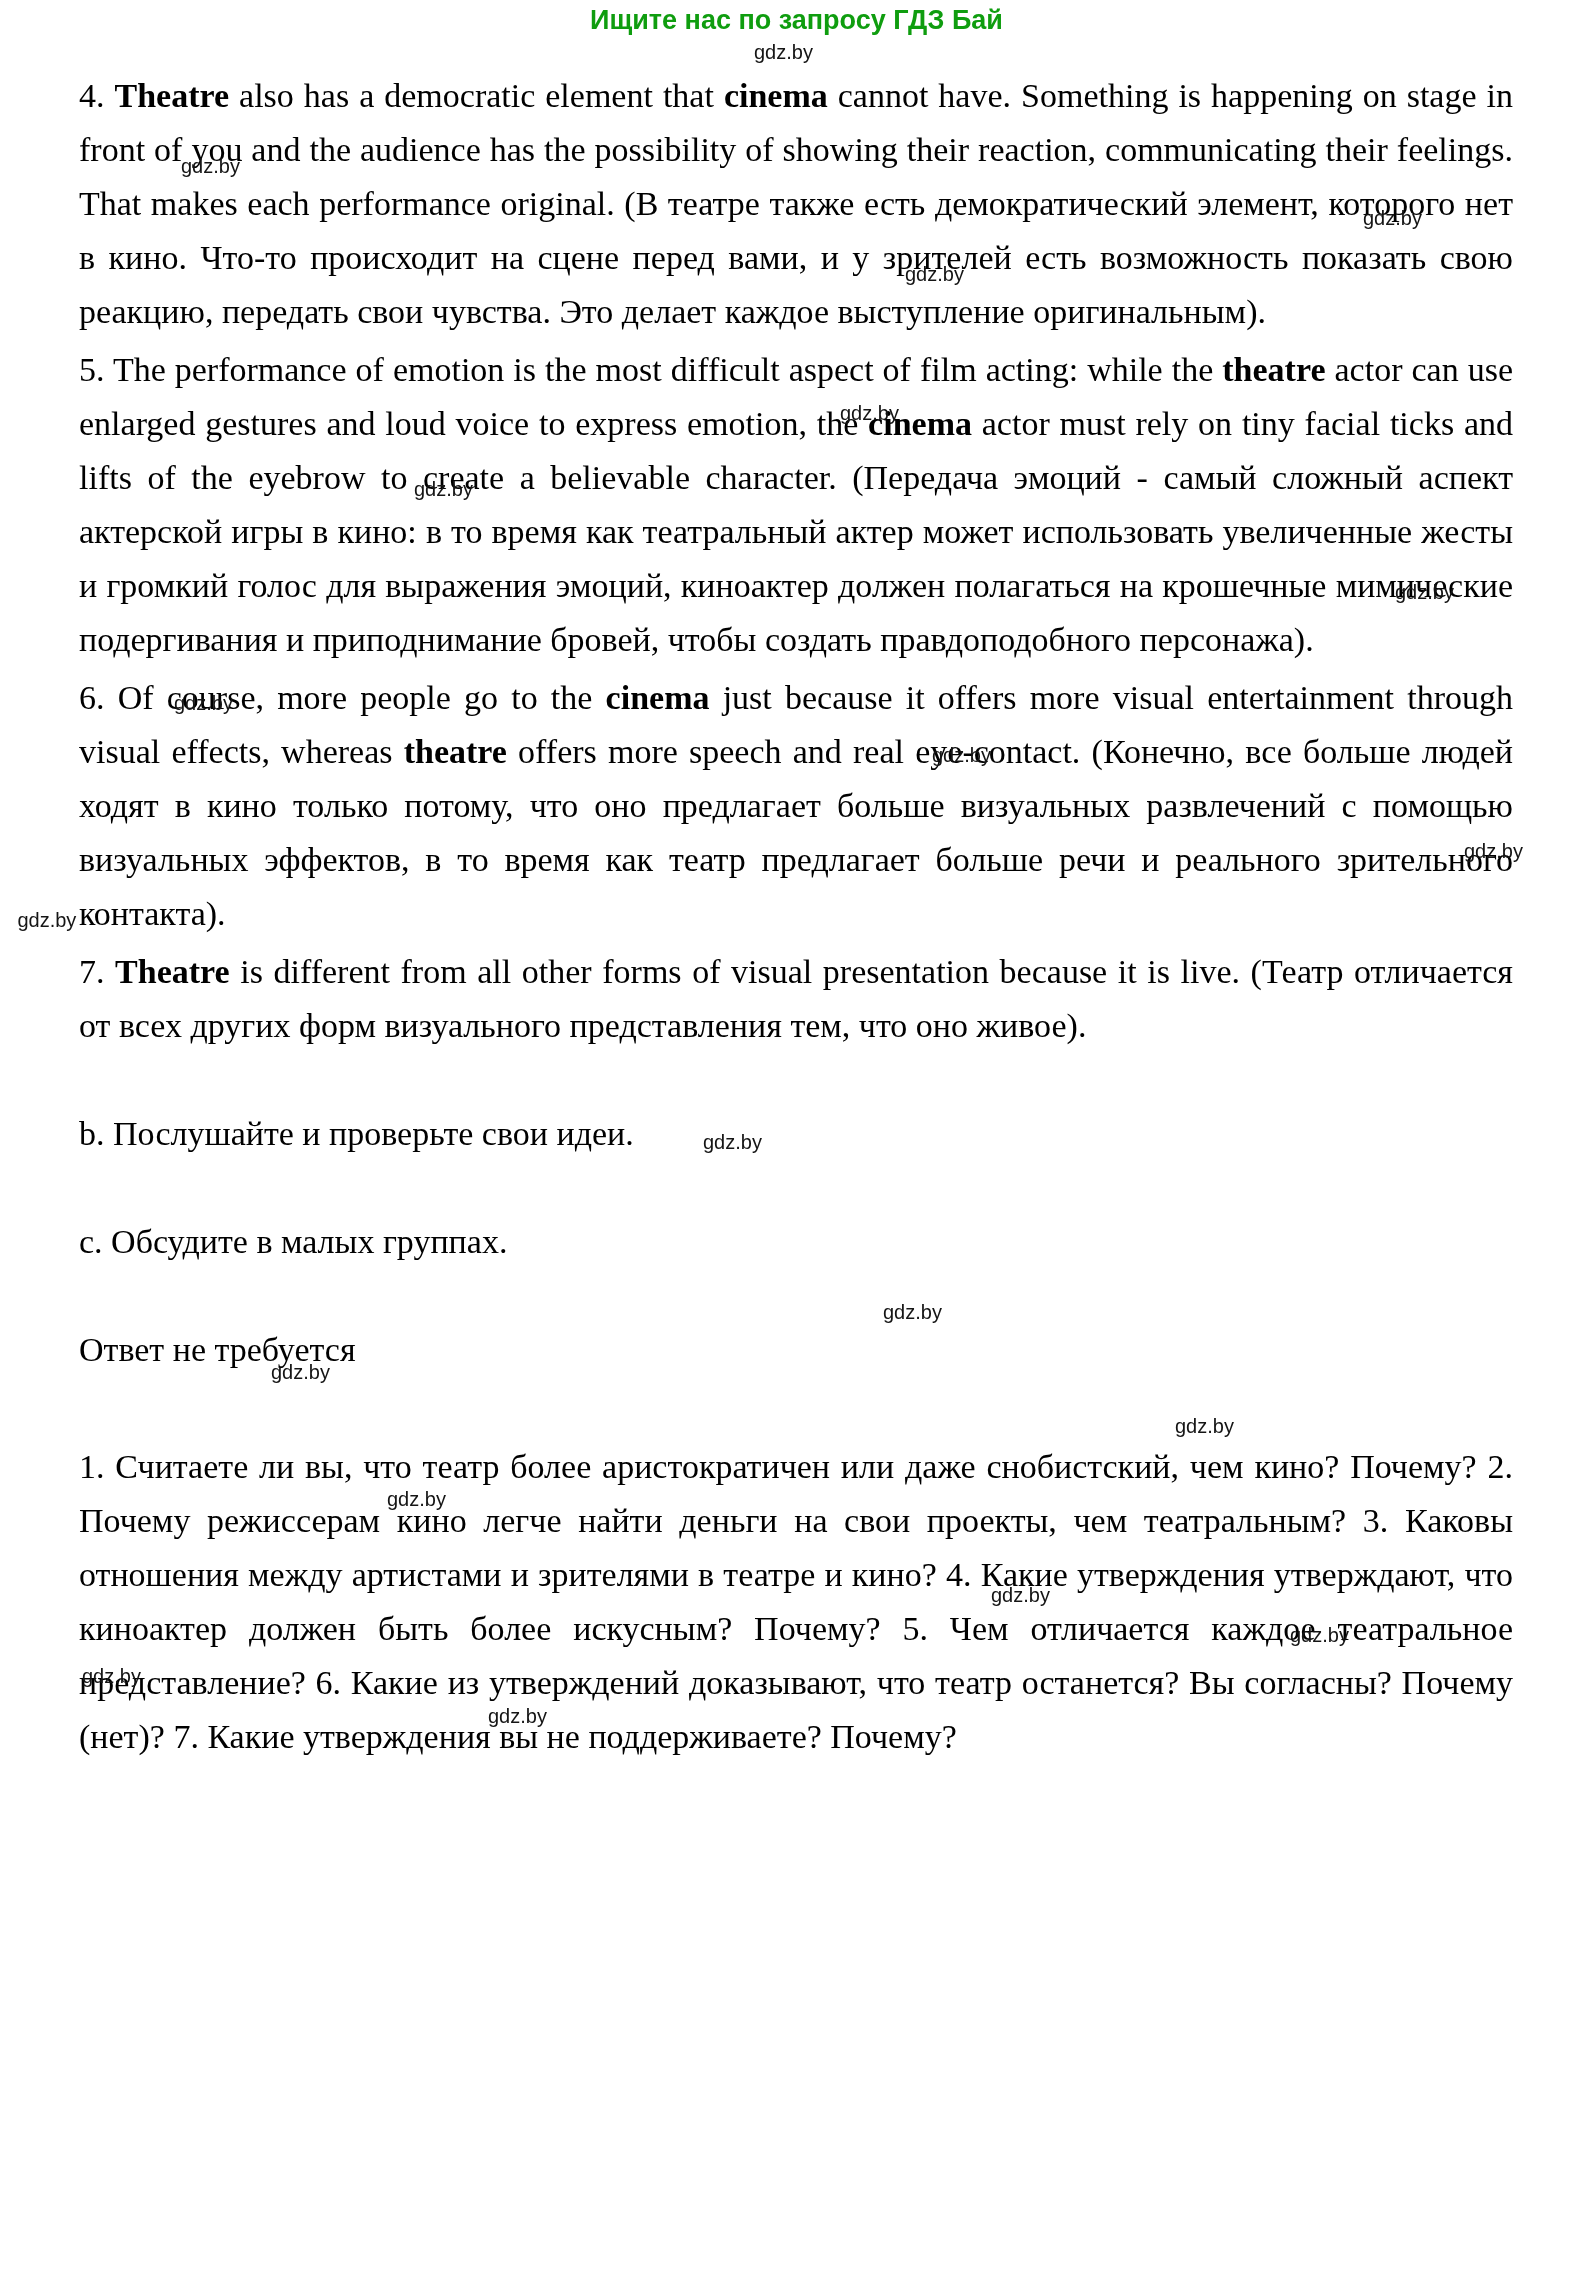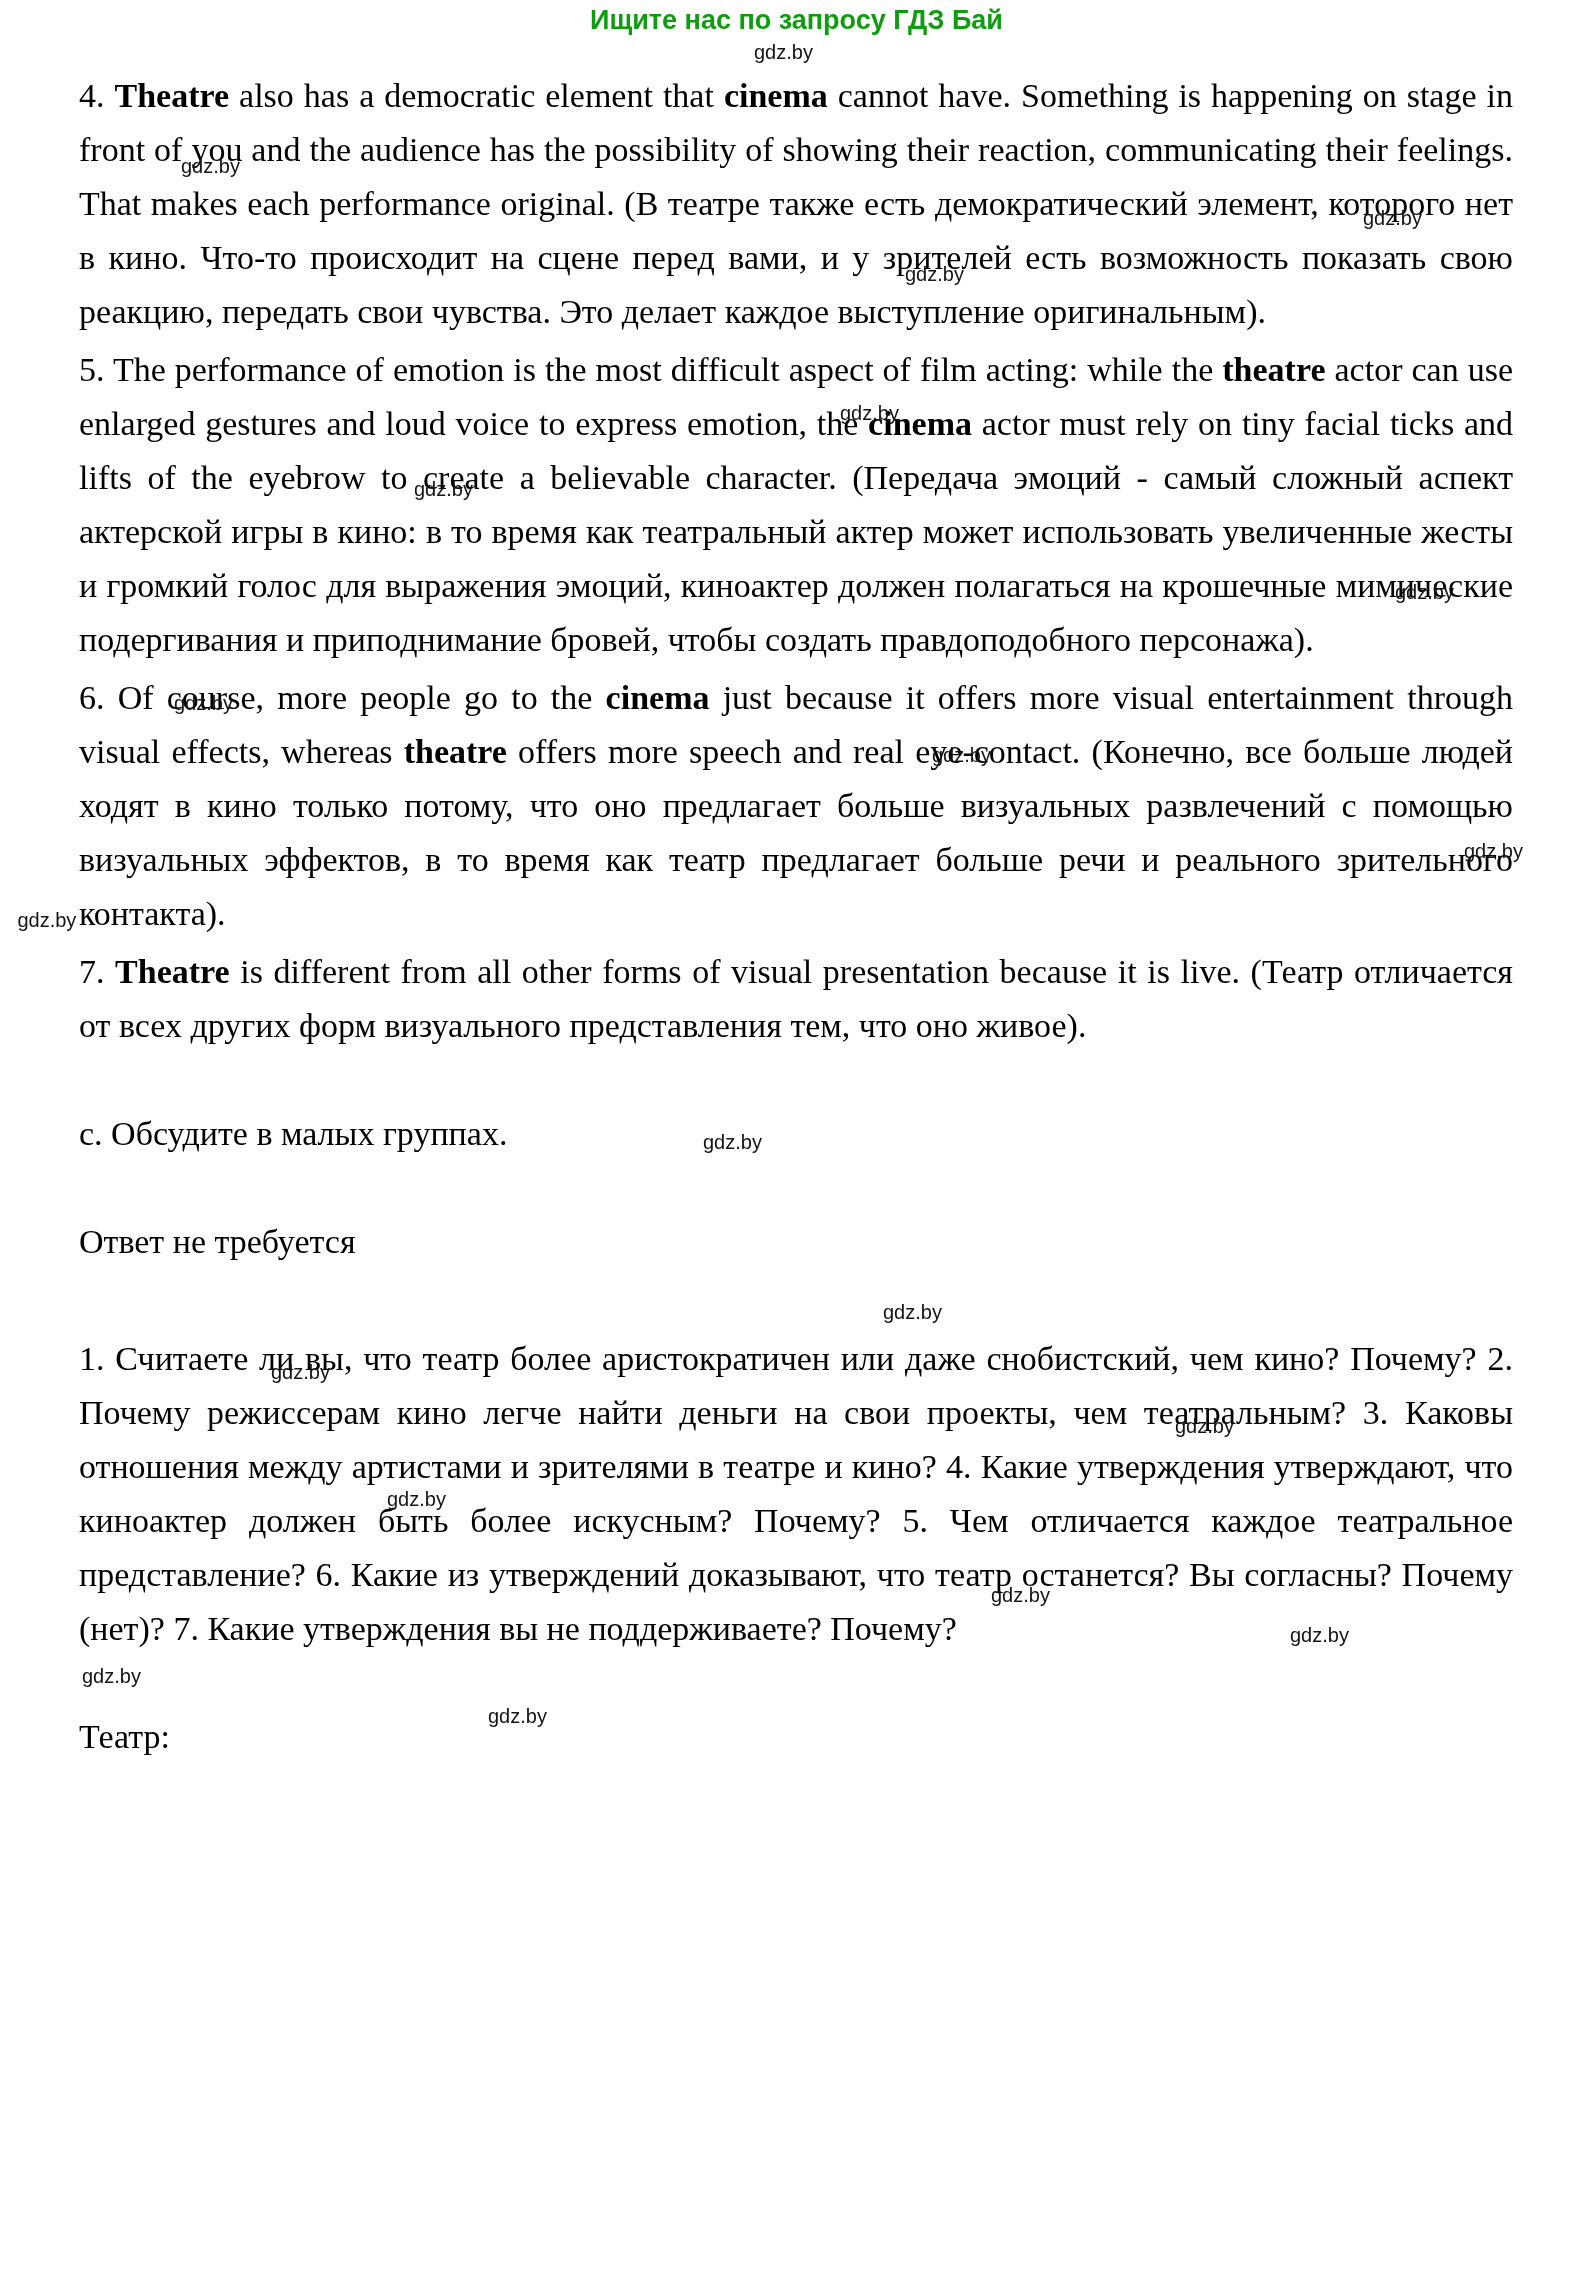--- a/index.html
+++ b/index.html
@@ -61,20 +61,21 @@
 <div class="page">
 
   <div class="promo-top">Ищите нас по запросу ГДЗ Бай</div>
 
   <div class="content">
     <p class="para"><span>4. </span><span class="bold">Theatre</span><span> also has a democratic element that </span><span class="bold">cinema</span><span> cannot have. Something is happening on stage in front of you and the audience has the possibility of showing their reaction, communicating their feelings. That makes each performance original. (В театре также есть демократический элемент, которого нет в кино. Что-то происходит на сцене перед вами, и у зрителей есть возможность показать свою реакцию, передать свои чувства. Это делает каждое выступление оригинальным).</span></p>
     <p class="para"><span>5. The performance of emotion is the most difficult aspect of film acting: while the </span><span class="bold">theatre</span><span> actor can use enlarged gestures and loud voice to express emotion, the </span><span class="bold">cinema</span><span> actor must rely on tiny facial ticks and lifts of the eyebrow to create a believable character. (Передача эмоций - самый сложный аспект актерской игры в кино: в то время как театральный актер может использовать увеличенные жесты и громкий голос для выражения эмоций, киноактер должен полагаться на крошечные мимические подергивания и приподнимание бровей, чтобы создать правдоподобного персонажа).</span></p>
     <p class="para"><span>6. Of course, more people go to the </span><span class="bold">cinema</span><span> just because it offers more visual entertainment through visual effects, whereas </span><span class="bold">theatre</span><span> offers more speech and real eye-contact. (Конечно, все больше людей ходят в кино только потому, что оно предлагает больше визуальных развлечений с помощью визуальных эффектов, в то время как театр предлагает больше речи и реального зрительного контакта).</span></p>
     <p class="para"><span>7. </span><span class="bold">Theatre</span><span> is different from all other forms of visual presentation because it is live. (Театр отличается от всех других форм визуального представления тем, что оно живое).</span></p>
 
+    <p class="para spaced">b. Послушайте и проверьте свои идеи.</p>
 
     <p class="para spaced">c. Обсудите в малых группах.</p>
 
     <p class="para spaced">Ответ не требуется</p>
 
     <p class="para spaced-lg">1. Считаете ли вы, что театр более аристократичен или даже снобистский, чем кино? Почему? 2. Почему режиссерам кино легче найти деньги на свои проекты, чем театральным? 3. Каковы отношения между артистами и зрителями в театре и кино? 4. Какие утверждения утверждают, что киноактер должен быть более искусным? Почему? 5. Чем отличается каждое театральное представление? 6. Какие из утверждений доказывают, что театр останется? Вы согласны? Почему (нет)? 7. Какие утверждения вы не поддерживаете? Почему?</p>
 
     <p class="para spaced">Театр:</p>
   </div>
 

